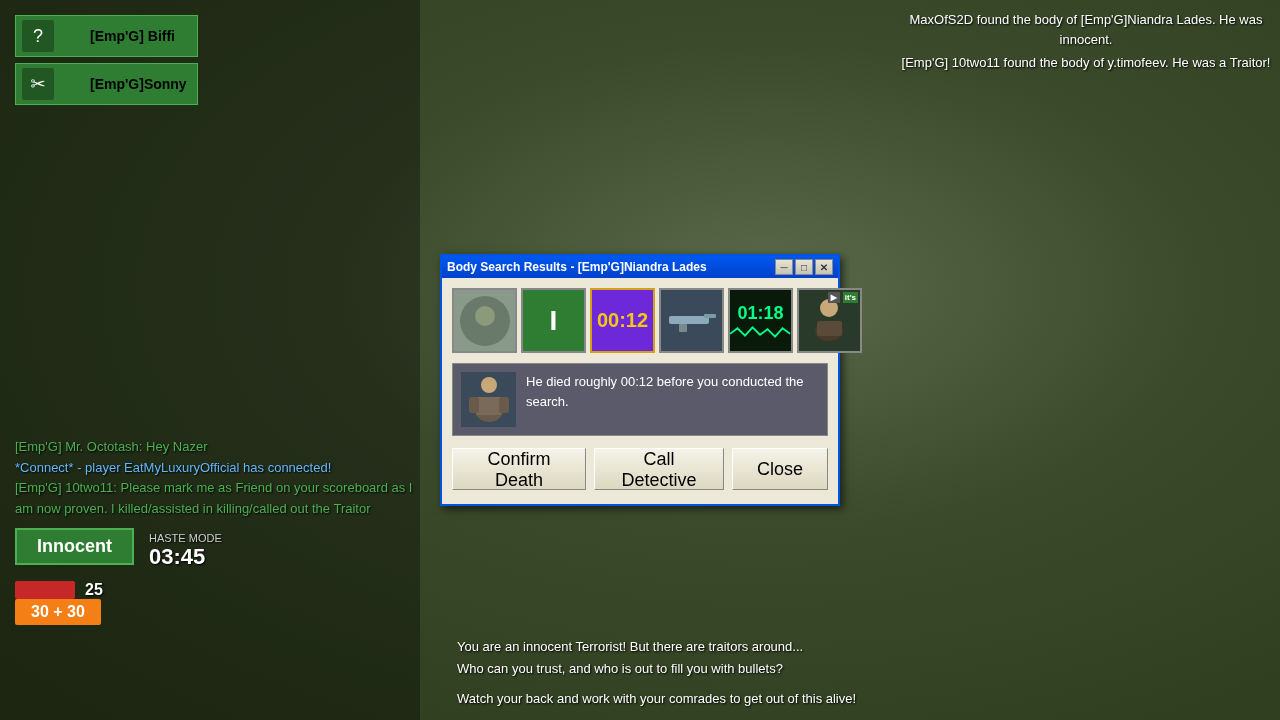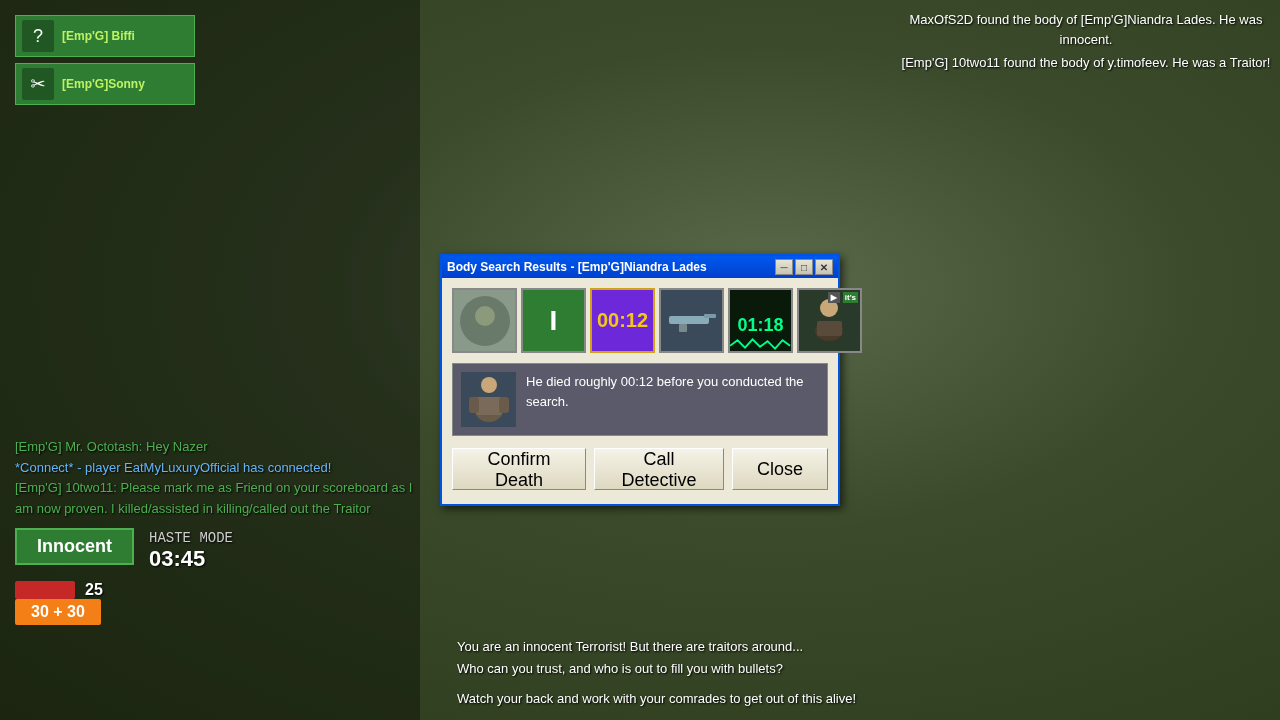--- a/index.html
+++ b/index.html
@@ -77,23 +77,24 @@
       align-items: center;
       justify-content: center;
       font-size: 18px;
       color: white;
       background: rgba(0,0,0,0.3);
       border-radius: 2px;
       flex-shrink: 0;
     }
 
     .player-name {
-      color: #bef264;
-      font-size: 12px;
-      font-weight: bold;
+      color: #000000;
+      font-size: 14px;
+      font-weight: bold;
+      margin-left: 28px;
     }
 
     
     .chat-area {
       position: absolute;
       bottom: 200px;
       left: 15px;
       width: 415px;
       z-index: 10;
     }
@@ -411,21 +412,21 @@
 <div class="chat-area">
   <div class="chat-line chat-green">[Emp'G] Mr. Octotash: Hey Nazer</div>
   <div class="chat-line chat-connect">*Connect* - player EatMyLuxuryOfficial has connected!</div>
   <div class="chat-line chat-green">[Emp'G] 10two11: Please mark me as Friend on your scoreboard as I am now proven. I killed/assisted in killing/called out the Traitor</div>
 </div>
 
 <div style="position:absolute;bottom:95px;left:15px;z-index:10;">
   <div style="display:flex;align-items:center;gap:15px;margin-bottom:8px;">
     <div class="hud-role">Innocent</div>
     <div style="color:white;text-shadow:1px 1px 2px #000;">
-      <div style="font-size:14px;color:#ccc;font-family:Liberation Mono, monospace;">HASTE MODE</div>
+      <div style="font-size:11px;color:#ccc;">HASTE MODE</div>
       <div style="font-size:22px;font-weight:bold;">03:45</div>
     </div>
   </div>
   <div class="hud-health-bar">
     <div class="health-bar-red"></div>
     <span class="health-value">25</span>
   </div>
   <div class="hud-ammo">30 + 30</div>
 </div>
 
@@ -479,21 +480,21 @@
           <div class="evidence-inner thumb-weapon">
             <svg width="55" height="30" viewBox="0 0 55 30">
               <rect x="5" y="10" width="40" height="8" fill="#8aaCba" rx="2"></rect>
               <rect x="40" y="8" width="12" height="4" fill="#7a9aaa" rx="1"></rect>
               <rect x="15" y="18" width="8" height="8" fill="#7a8a8a" rx="1"></rect>
             </svg>
           </div>
         </div>
 
         <div class="evidence-thumb">
-          <div class="evidence-inner thumb-timer2" style="flex-direction:column;justify-content:flex-end;position:relative;">
+          <div class="evidence-inner thumb-timer2" style="flex-direction:column;justify-content:center;position:relative;">
             <span class="timer2-text">01:18</span>
             <svg class="wavy-svg" viewBox="0 0 65 15">
               <polyline points="0,10 8,4 16,12 24,3 32,11 40,5 48,13 56,4 64,10" fill="none" stroke="#00ff88" stroke-width="2"></polyline>
             </svg>
           </div>
         </div>
 
         <div class="evidence-thumb">
           <div class="evidence-inner thumb-player" style="position:relative;">
             <svg width="45" height="55" viewBox="0 0 45 55">

